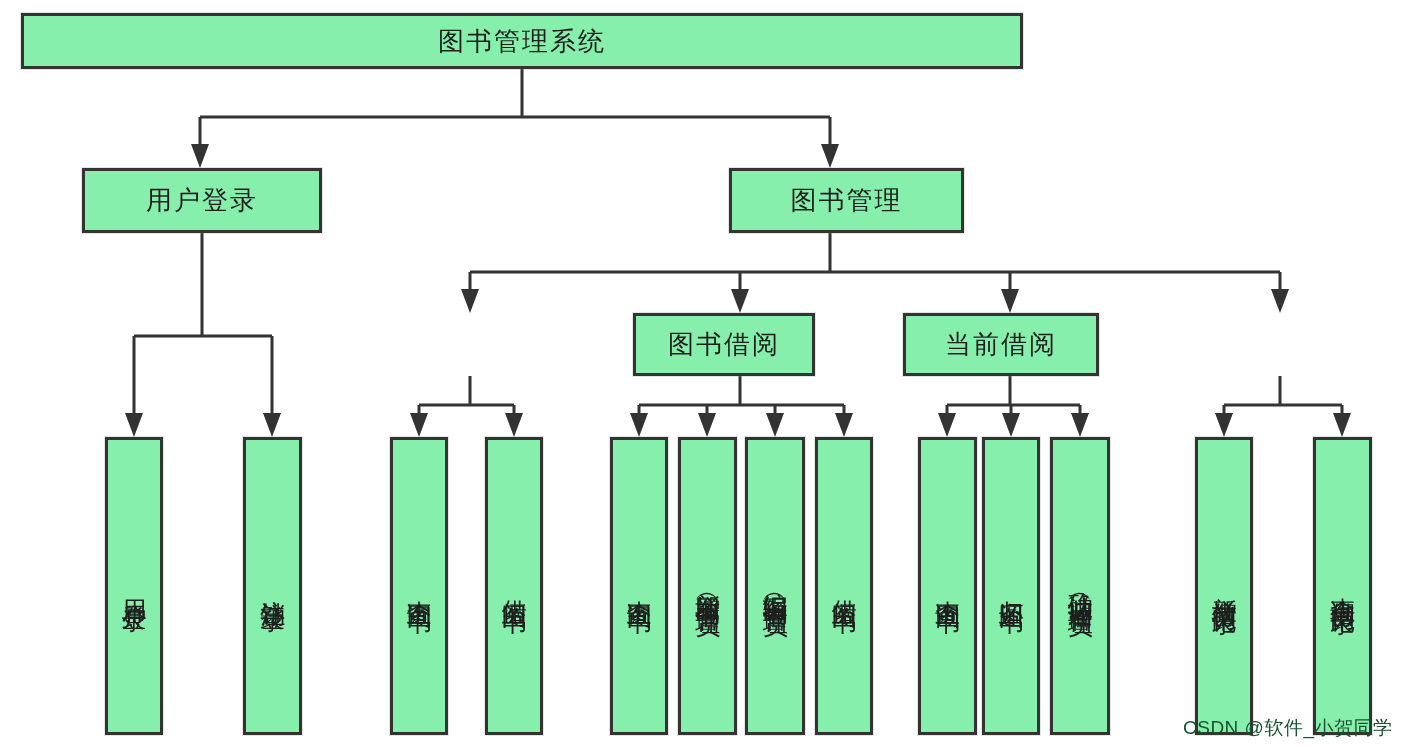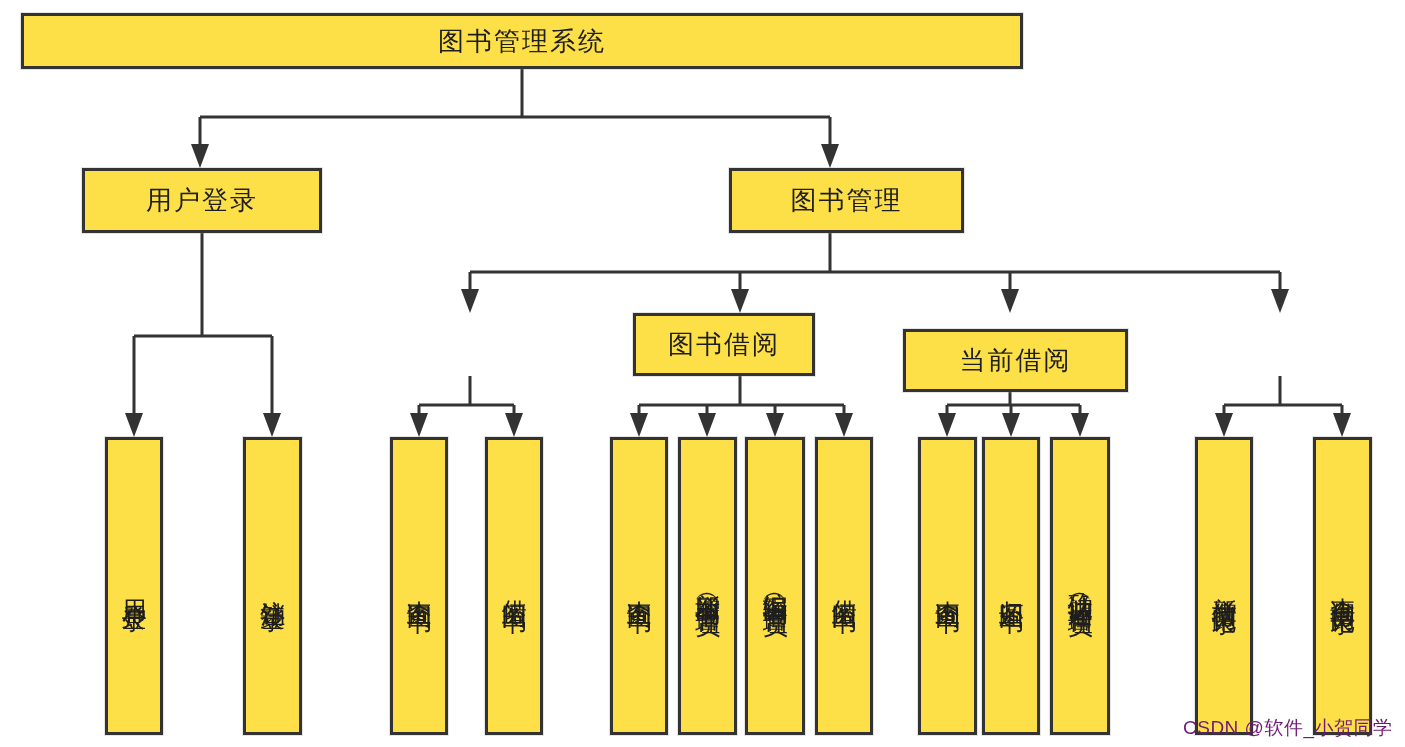--- a/index.html
+++ b/index.html
@@ -9,21 +9,21 @@
     font-family: "Liberation Sans", sans-serif;
     color: #1e1e1e;
     position: relative;
     overflow: hidden;
   }
   .stage { position: absolute; left: 0; top: 0; width: 1405px; height: 747px; }
   svg.connectors { position: absolute; left: 0; top: 0; z-index: 0; }
   .node {
     position: absolute;
     box-sizing: border-box;
-    background: #fde047;
+    background: #86efac;
     border: 3px solid #333333;
     display: flex;
     align-items: center;
     justify-content: center;
     z-index: 1;
     box-shadow: 0 0 0 1px rgba(150,150,150,0.25);
   }
   .hnode { font-size: 26px; letter-spacing: 2px; white-space: nowrap; }
   .vnode .vtext {
     writing-mode: vertical-rl;
@@ -31,21 +31,21 @@
     font-size: 25px;
     letter-spacing: 3px;
     line-height: 1.1;
     white-space: nowrap;
   }
   .watermark {
     position: absolute;
     left: 1183px; top: 715px;
     z-index: 2;
     font-size: 19px;
-    color: #701a75;
+    color: #14532d;
     letter-spacing: 0.5px;
     white-space: nowrap;
   }
 </style>
 </head>
 <body>
 
 <div class="stage">
 
   <svg class="connectors" width="1405" height="747" viewBox="0 0 1405 747">
@@ -106,21 +106,21 @@
       <polygon points="1333,413 1351,413 1342,437"></polygon>
     </g>
   </svg>
 
   <div class="node hnode" style="left:21px; top:13px; width:1002px; height:56px;">图书管理系统</div>
 
   <div class="node hnode" style="left:82px; top:168px; width:240px; height:65px;">用户登录</div>
   <div class="node hnode" style="left:712px; top:168px; width:235px; height:65px;margin-left:17px;">图书管理</div>
 
   <div class="node hnode" style="left:633px; top:313px; width:182px; height:63px;">图书借阅</div>
-  <div class="node hnode" style="left:903px; top:313px; width:225px; height:63px;margin-top:16px;">当前借阅</div>
+  <div class="node hnode" style="left:903px; top:313px; width:196px; height:63px;">当前借阅</div>
 
   <div class="node vnode" style="left:105px; top:437px; width:58px; height:298px;">
     <span class="vtext">用户登录</span>
   </div>
   <div class="node vnode" style="left:243px; top:437px; width:59px; height:298px;">
     <span class="vtext">注销登录</span>
   </div>
 
   <div class="node vnode" style="left:390px; top:437px; width:58px; height:298px;">
     <span class="vtext">查询图书</span>

